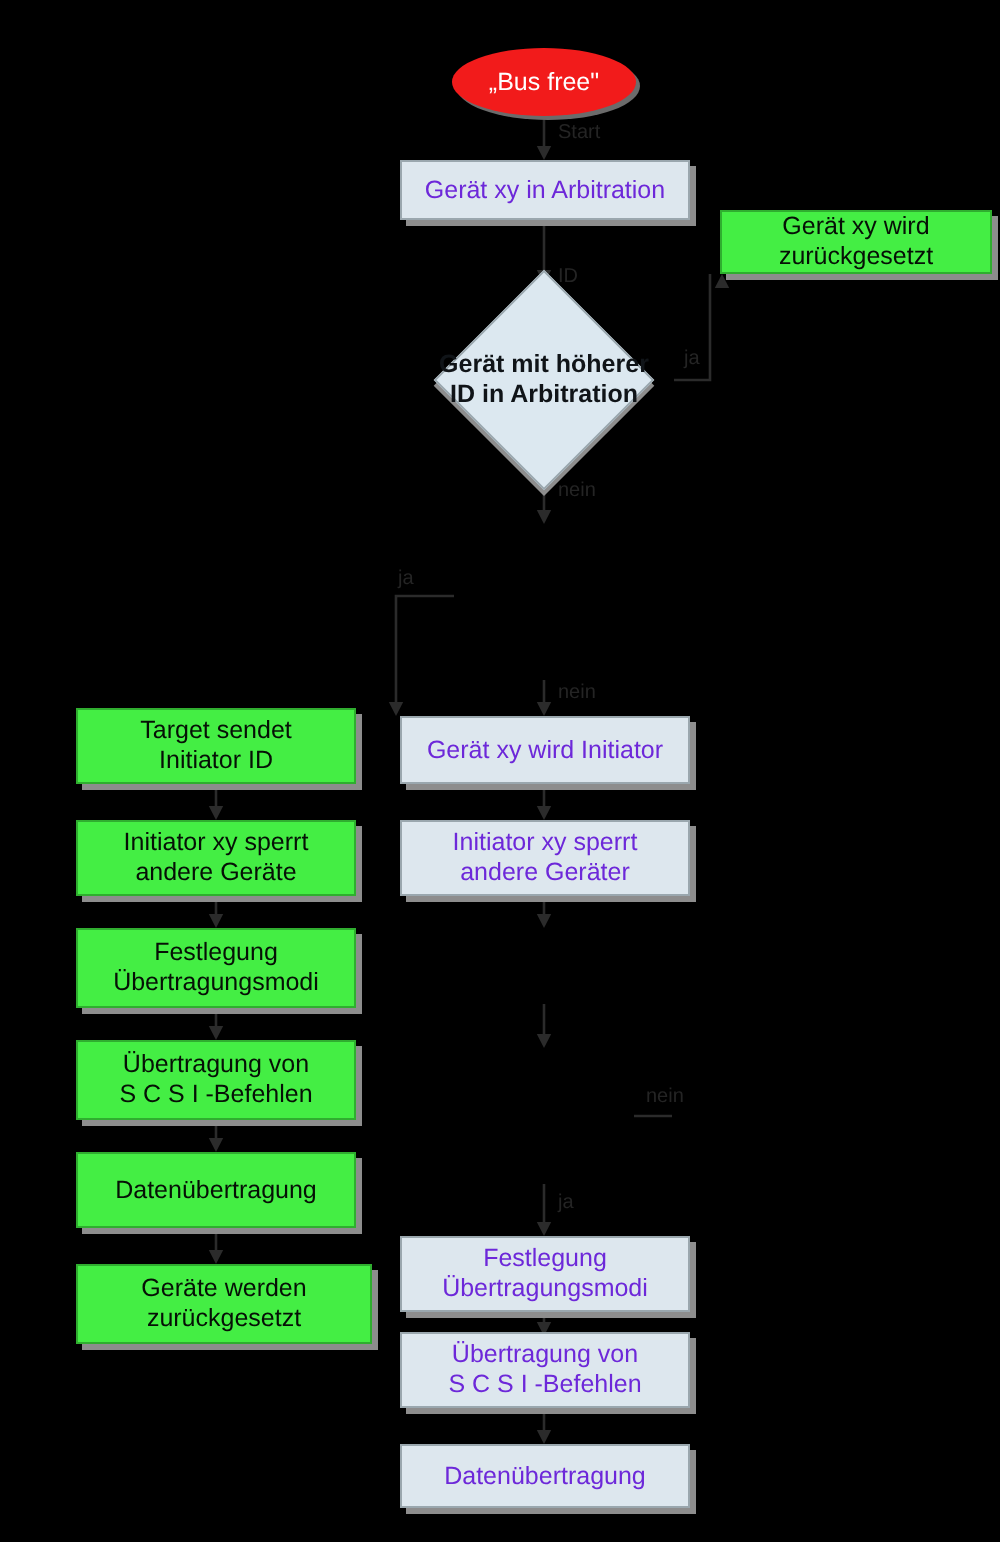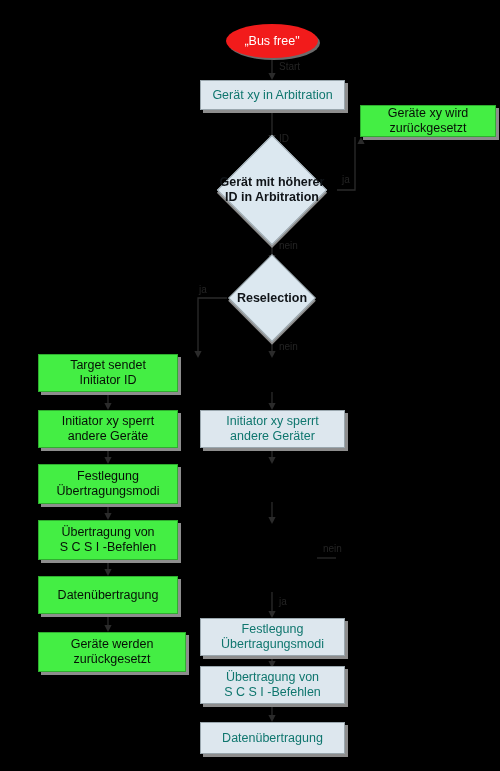--- a/index.html
+++ b/index.html
@@ -31,21 +31,21 @@
     line-height: 1.18;
     white-space: pre-line;
   }
 
   
   .proc {
     background: #dde7ee;
     border: 1px solid #9aa7ae;
     box-shadow: 3px 3px 0 0 #8d8d8d;
     font-size: 12.5px;
-    color: #0f766e;
+    color: #6d28d9;
   }
 
   
   .green {
     background: #44ee44;
     border: 1px solid #2fae2f;
     box-shadow: 3px 3px 0 0 #8d8d8d;
     font-size: 12.5px;
     color: #061006;
   }
@@ -164,34 +164,31 @@
     <polygon class="head" points="108,576 104.4,569 111.6,569"></polygon>
 
     <line x1="108" y1="614" x2="108" y2="626"></line>
     <polygon class="head" points="108,632 104.4,625 111.6,625"></polygon>
   </svg>
 
   <div class="node terminator" style="left:226px; top:24px; width:92px; height:34px;">„Bus free"</div>
 
   <div class="node proc" style="left:200px; top:80px; width:145px; height:30px;">Gerät xy in Arbitration</div>
 
-  <div class="node green" style="left:360px; top:105px; width:136px; height:32px;">Geräte xy wird
+  <div class="node green" style="left:360px; top:105px; width:136px; height:32px;">Gerät xy wird
 zurückgesetzt</div>
 
   <div class="decision" style="left:207px; top:142px; width:130px; height:96px;">
     <div class="dia" style="width:78px; height:78px;"></div>
     <div class="dlabel">Gerät mit höherer
 ID in Arbitration</div>
   </div>
 
-  <div class="decision" style="left:227px; top:256px; width:90px; height:84px;">
-    <div class="dia" style="width:62px; height:62px;"></div>
-    <div class="dlabel">Reselection</div>
-  </div>
-
+
+  <div class="node proc" style="left:200px; top:358px; width:145px; height:34px;">Gerät xy wird Initiator</div>
 
   <div class="node proc" style="left:200px; top:410px; width:145px; height:38px;">Initiator xy sperrt
 andere Geräter</div>
 
 
 
   <div class="node proc" style="left:200px; top:618px; width:145px; height:38px;">Festlegung
 Übertragungsmodi</div>
 
   <div class="node proc" style="left:200px; top:666px; width:145px; height:38px;">Übertragung von

